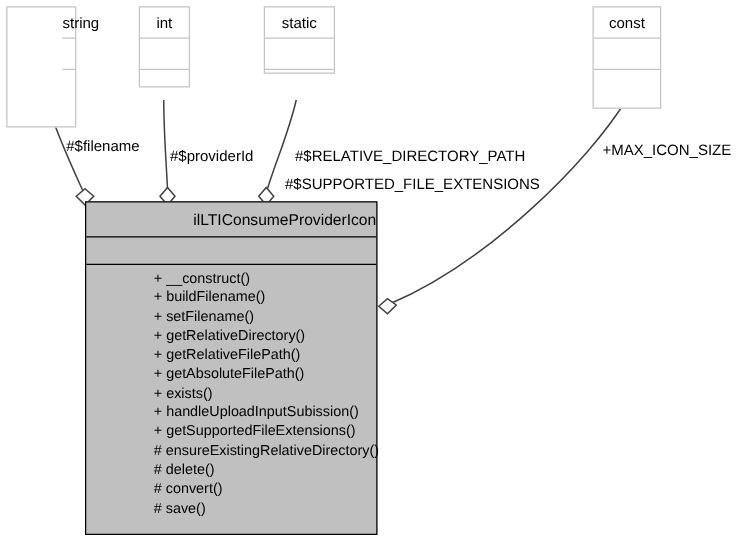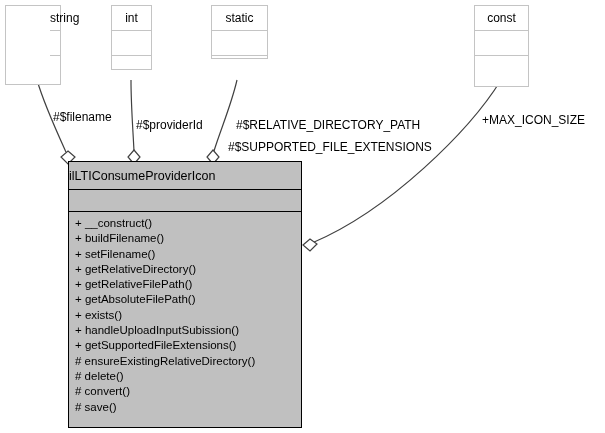--- a/index.html
+++ b/index.html
@@ -54,34 +54,35 @@
     top: 161px;
     width: 234px;
     height: 267px;
     background: #c0c0c0;
     border: 1px solid #000000;
     box-sizing: border-box;
   }
   .uml-main .m-title {
     height: 28px;
     line-height: 28px;
-    text-align: left;
+    text-align: right;
     font-size: 12.5px;
     color: #000000;
     border-bottom: 1px solid #000000;
     box-sizing: border-box;
   }
   .uml-main .m-attrs {
     height: 22px;
     border-bottom: 1px solid #000000;
     box-sizing: border-box;
   }
   .uml-main .m-ops {
     padding: 4px 0 0 6px;
     box-sizing: border-box;
+    margin-left: 48px;
   }
   .uml-main .m-ops .op {
     font-size: 11.5px;
     line-height: 15.3px;
     color: #000000;
     white-space: pre;
   }
 
   
   .edge-label {
@@ -113,21 +114,21 @@
       <path d="M 237,80 C 231,106 220,131 214,151" fill="none" stroke="#404040" stroke-width="1.2"></path>
       <polygon points="213,150 219,157 213,164 207,157" fill="#ffffff" stroke="#404040" stroke-width="1.2"></polygon>
     </g>
 
     <g>
       <path d="M 501,80 C 470,130 390,210 312,243" fill="none" stroke="#404040" stroke-width="1.2"></path>
       <polygon points="303,245 310,239 317,244 310,251" fill="#ffffff" stroke="#404040" stroke-width="1.2"></polygon>
     </g>
   </svg>
 
-  <div class="uml-box" style="left:5px; top:5px; width:56px; height:80px;padding-left:44px;">
+  <div class="uml-box" style="left:5px; top:5px; width:56px; height:97px;padding-left:44px;">
     <div class="row title">string</div>
     <div class="row attrs"></div>
     <div class="row ops"></div>
   </div>
 
   <div class="uml-box" style="left:111px; top:5px; width:41px; height:65px;">
     <div class="row title">int</div>
     <div class="row attrs"></div>
     <div class="row ops"></div>
   </div>

